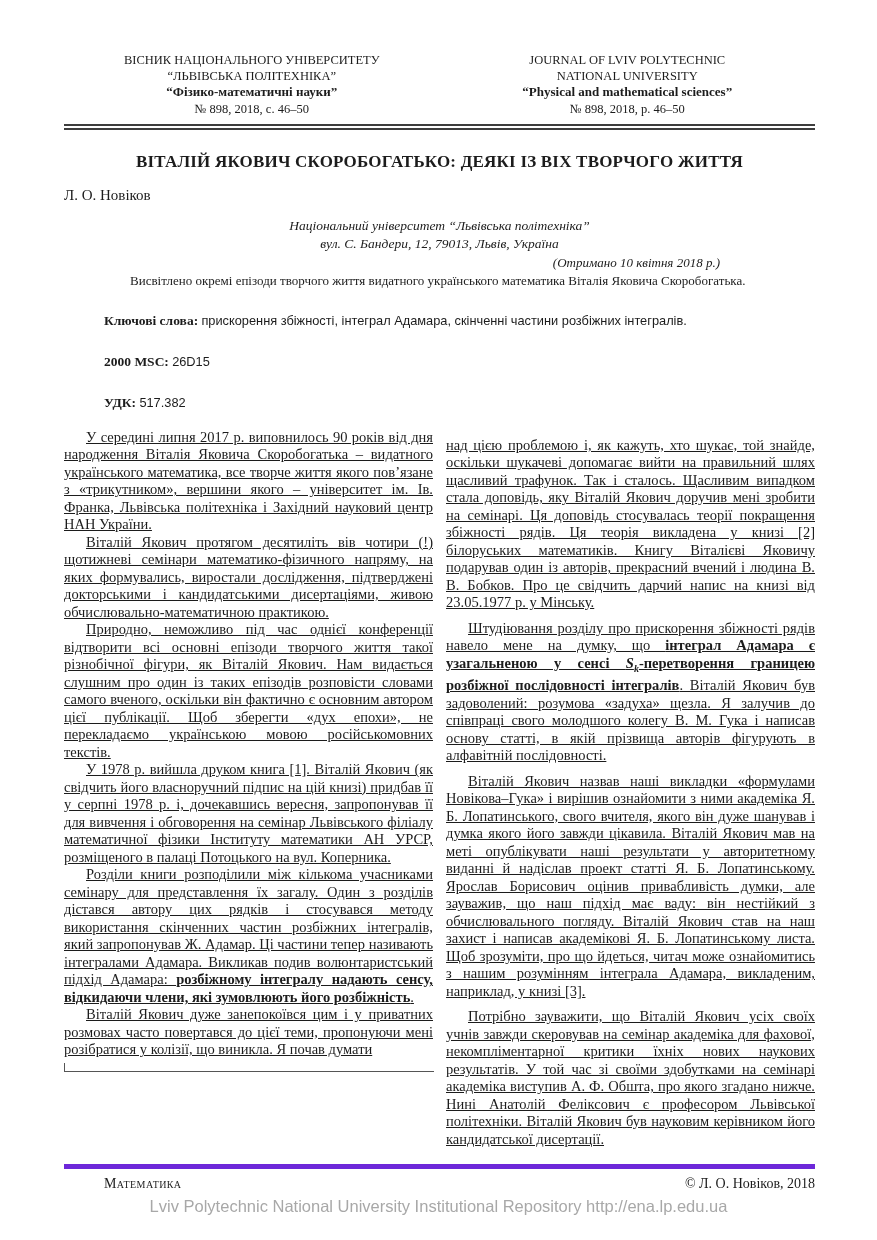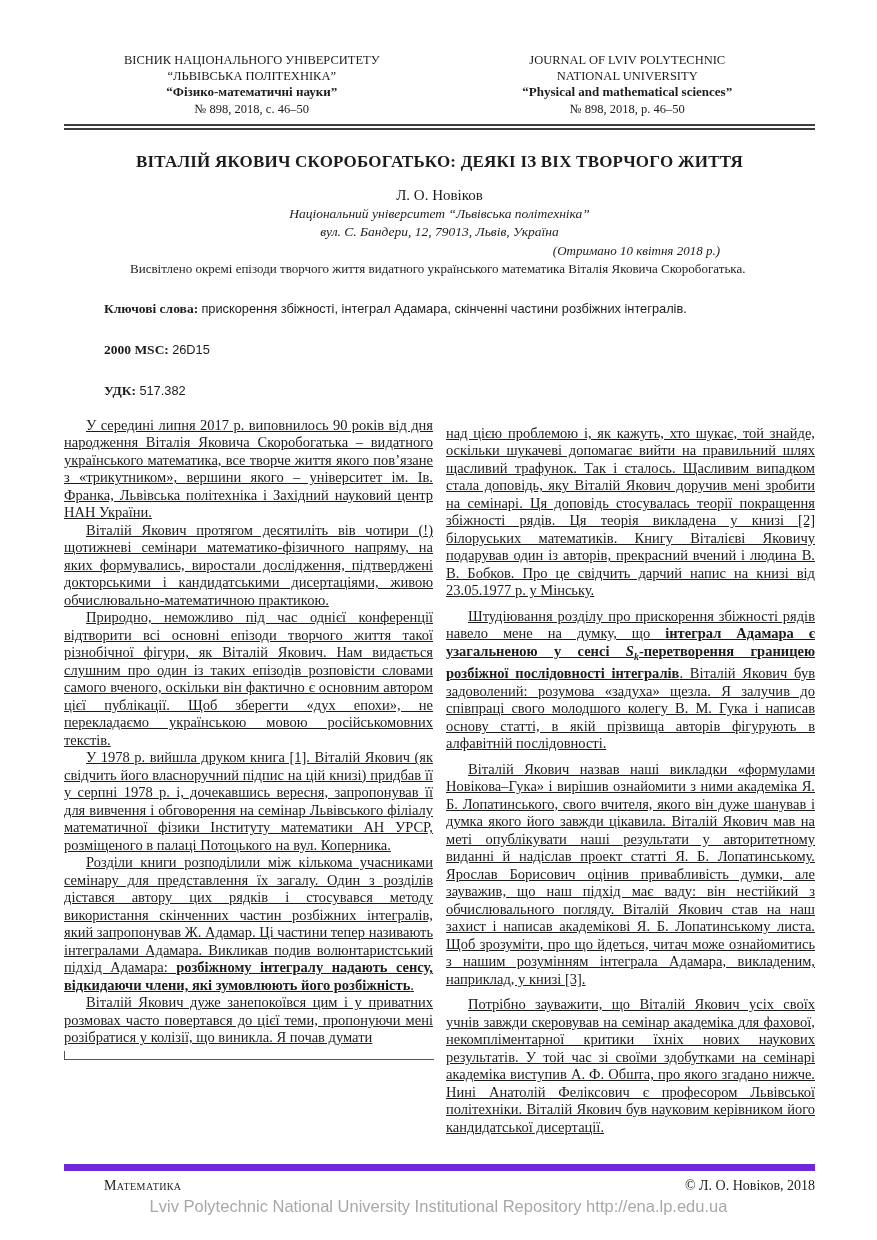--- a/index.html
+++ b/index.html
@@ -9,39 +9,39 @@
     overflow:hidden;box-sizing:border-box;
   }
   .content{margin:0 62px 0 64px;}
   
   .journal-header{display:flex;padding-top:52px;}
   .jh-col{flex:1;text-align:center;font-size:12.5px;line-height:16.2px;}
   .jh-bold{font-weight:bold;font-size:13px;}
   .double-rule{margin-top:7px;height:2px;border-top:2px solid #3d3d3d;border-bottom:2px solid #3d3d3d;}
   
   .title{margin:22px 0 0 0;text-align:center;font-size:17px;font-weight:bold;letter-spacing:.2px;}
-  .author{margin-top:15px;text-align:center;font-size:15px;}
-  .affiliation{margin-top:1px;text-align:center;font-style:italic;font-size:13.5px;line-height:18px;}
+  .author{margin-top:15px;text-align:left;font-size:15px;}
+  .affiliation{margin-top:13px;text-align:center;font-style:italic;font-size:13.5px;line-height:18px;}
   .received{margin-top:2px;text-align:right;padding-right:95px;font-style:italic;font-size:13px;}
   
   .abstract{margin:1px 0 0 40px;font-size:13px;line-height:17px;text-align:justify;text-indent:26px;}
   .kw{margin:22px 0 0 40px;font-size:13px;line-height:19px;text-align:justify;}
   .kw b{font-size:13.5px;}
   .sans{font-family:"Liberation Sans","DejaVu Sans",sans-serif;font-size:12.8px;}
   
   .columns{display:flex;gap:13px;margin-top:17px;font-size:14.5px;line-height:17.5px;text-align:justify;}
   .col{width:369px;}
   .par{margin:0;text-indent:22px;text-decoration:underline;}
   .no-indent{text-indent:0;}
   .rp{margin-bottom:5px;margin-top:8px;}
   .mathvar{font-style:italic;}
   .mathvar sub{font-size:10px;}
   .footnote-rule{margin-top:4px;height:8px;border-left:1px solid #555;border-bottom:1px solid #555;width:100%;}
   
-  .footer{position:absolute;left:64px;right:62px;top:1164px;border-top:7px solid #6d28d9;
+  .footer{position:absolute;left:64px;right:62px;top:1164px;border-top:5px solid #6d28d9;
           padding-top:7px;display:flex;justify-content:space-between;font-size:14px;text-align:center;}
   .section{font-variant:small-caps;letter-spacing:.4px;padding-left:40px;}
   .watermark{position:absolute;left:0;right:0;top:1197px;text-align:center;color:#a8a8a8;
              font-family:"Liberation Sans","DejaVu Sans",sans-serif;font-size:16.5px;}
 </style>
 </head>
 <body>
 
 <div class="page">
   <div class="content">

